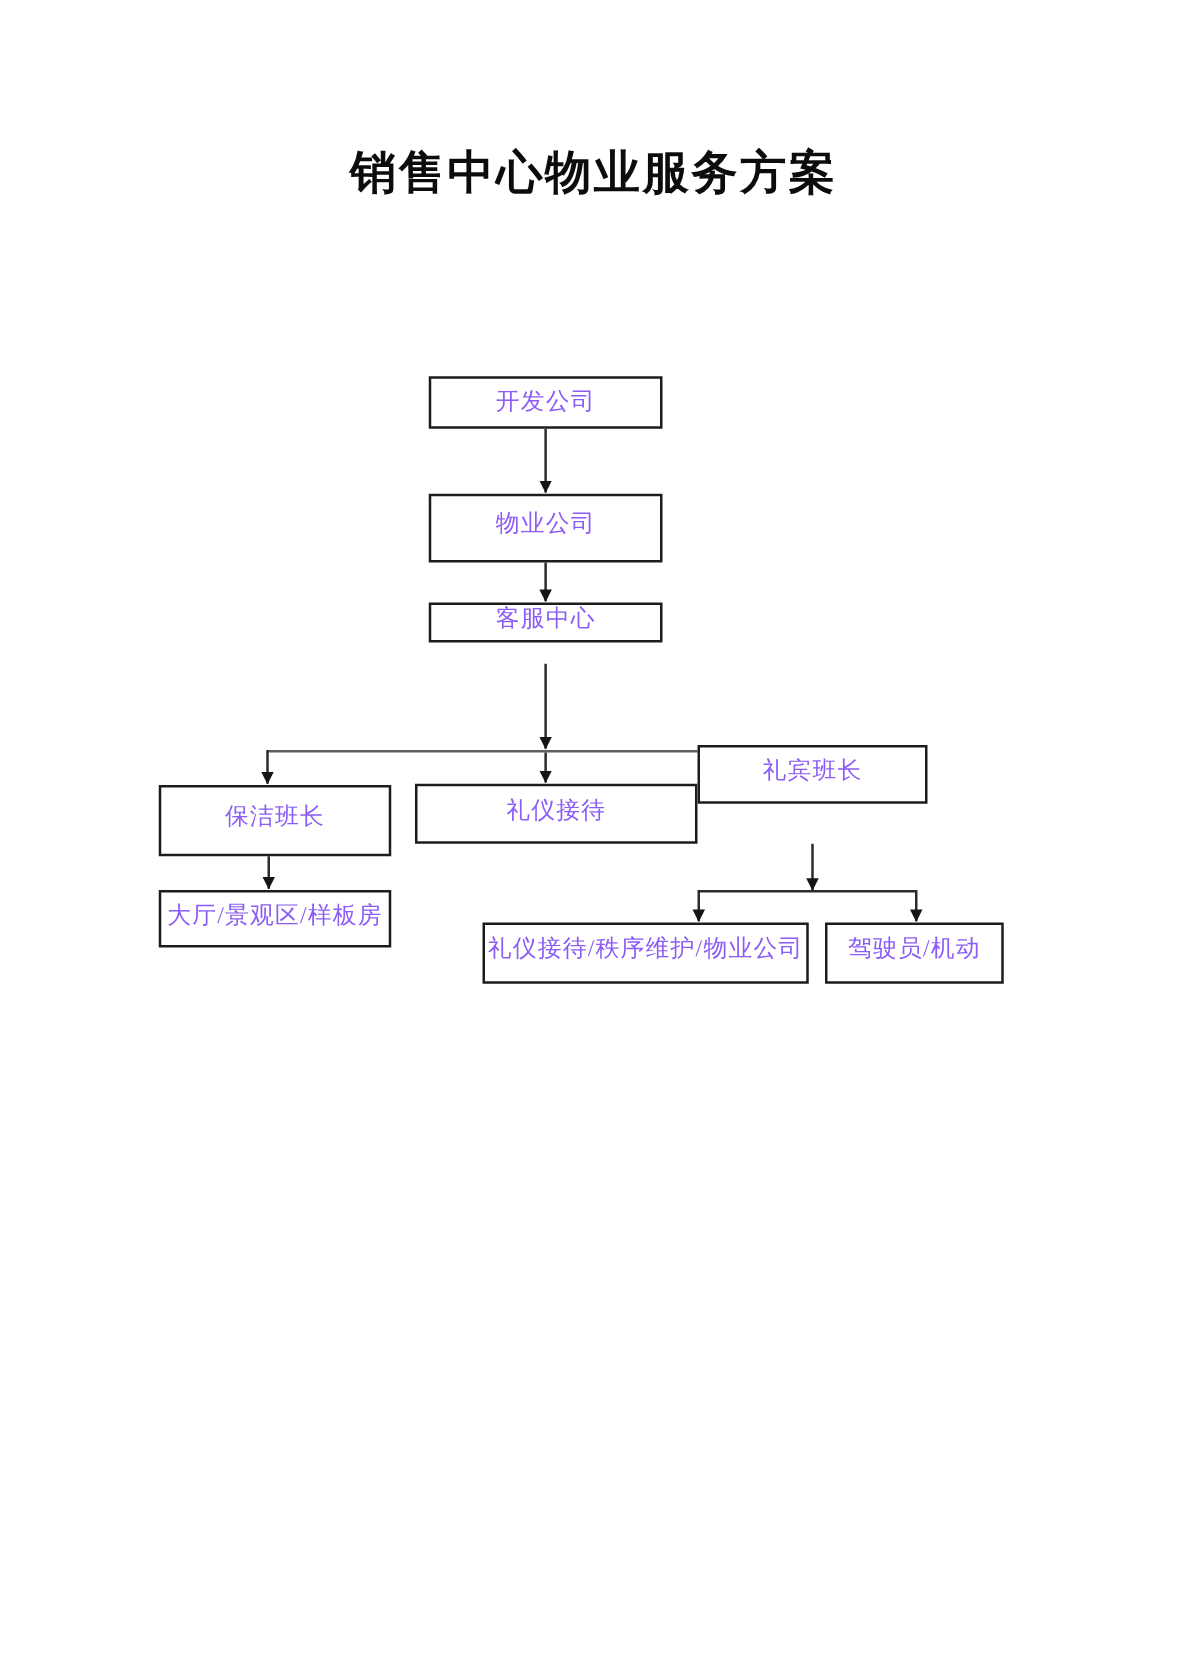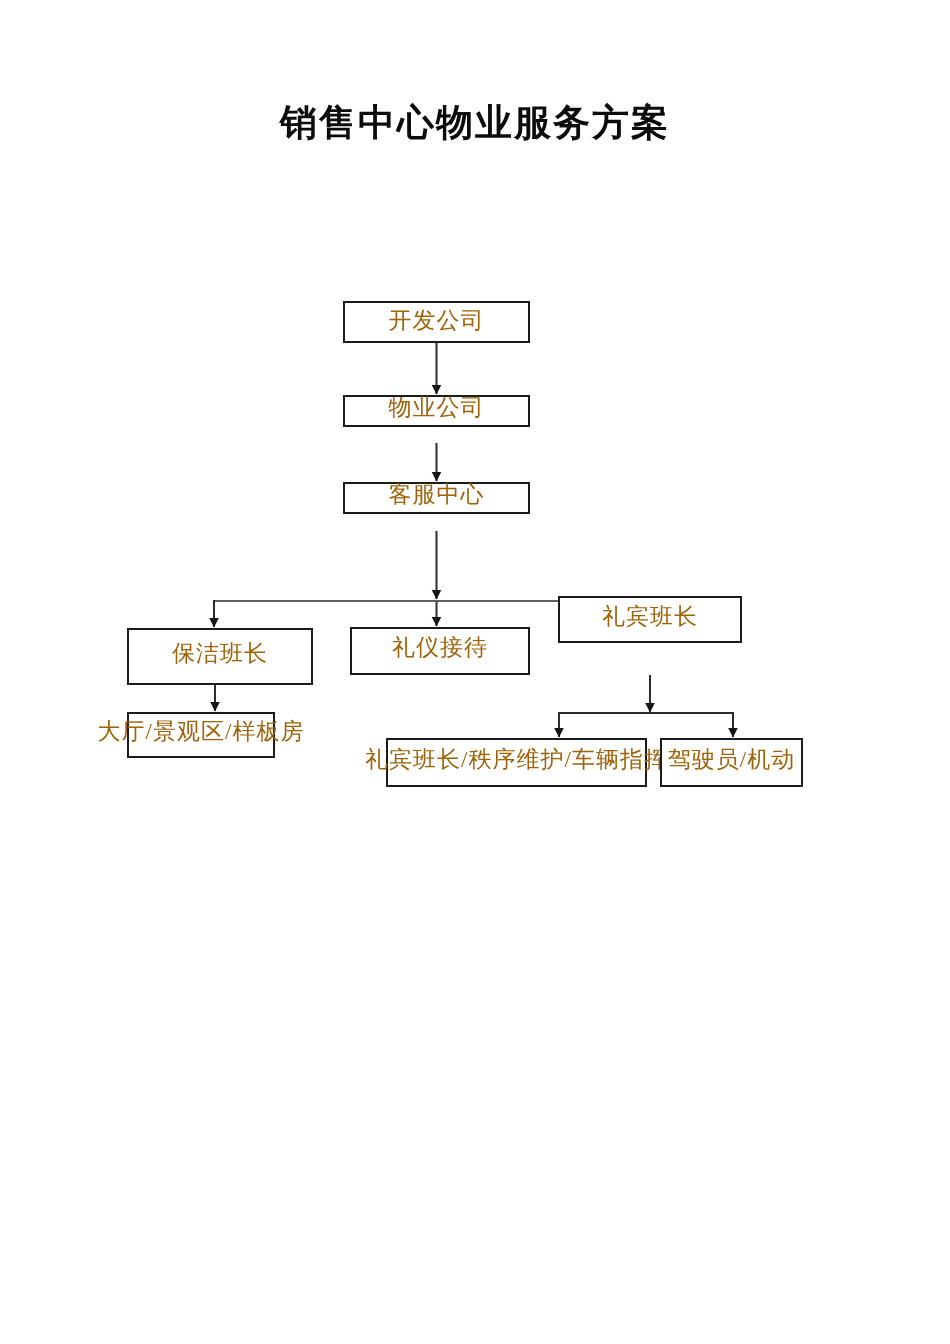--- a/index.html
+++ b/index.html
@@ -11,21 +11,21 @@
     position: relative;
     width: 950px;
     height: 1344px;
     background: #ffffff;
     overflow: hidden;
     font-family: "Liberation Serif", "DejaVu Serif", serif;
     color: #111111;
   }
   .doc-title {
     position: absolute;
-    top: 98px;
+    top: 113px;
     left: 0;
     width: 950px;
     text-align: center;
     font-family: "Liberation Sans", "DejaVu Sans", sans-serif;
     font-weight: 700;
     font-size: 37px;
     letter-spacing: 2px;
     color: #0c0c0c;
   }
   .chapter-heading {
@@ -45,42 +45,42 @@
     box-sizing: border-box;
     border: 2px solid #1c1c1c;
     background: #ffffff;
     display: flex;
     align-items: center;
     justify-content: center;
     padding-bottom: 7px;
   }
   .org-box .box-label {
     font-family: "Liberation Serif", "DejaVu Serif", serif;
-    font-size: 23px;
+    font-size: 19px;
     letter-spacing: 1px;
-    color: #a16207;
+    color: #8b5cf6;
     white-space: nowrap;
   }
   .org-box.small-pad { padding-bottom: 3px; }
   .connector-layer {
     position: absolute;
     top: 0;
     left: 0;
     width: 950px;
     height: 1344px;
     pointer-events: none;
   }
   
   #box-dev      { left: 343px; top: 301px; width: 187px; height: 42px; }
-  #box-prop     { left: 343px; top: 395px; width: 187px; height: 32px; }
+  #box-prop     { left: 343px; top: 395px; width: 187px; height: 55px; }
   #box-svc      { left: 343px; top: 482px; width: 187px; height: 32px; }
   #box-clean    { left: 127px; top: 628px; width: 186px; height: 57px; }
-  #box-etiq     { left: 350px; top: 627px; width: 180px; height: 48px; justify-content: center; }
+  #box-etiq     { left: 332px; top: 627px; width: 226px; height: 48px; justify-content: center; }
   #box-conc     { left: 558px; top: 596px; width: 184px; height: 47px; }
-  #box-hall     { left: 127px; top: 712px; width: 148px; height: 46px; }
+  #box-hall     { left: 127px; top: 712px; width: 186px; height: 46px; }
   #box-rov      { left: 386px; top: 738px; width: 261px; height: 49px; }
   #box-driver   { left: 660px; top: 738px; width: 143px; height: 49px; justify-content: center; }
 </style>
 </head>
 <body>
 
 <div class="page">
 
   <div class="doc-title">销售中心物业服务方案</div>
 
@@ -135,20 +135,20 @@
 
   <div class="org-box" id="box-conc">
     <span class="box-label">礼宾班长</span>
   </div>
 
   <div class="org-box" id="box-hall">
     <span class="box-label">大厅/景观区/样板房</span>
   </div>
 
   <div class="org-box" id="box-rov">
-    <span class="box-label">礼宾班长/秩序维护/车辆指挥</span>
+    <span class="box-label">礼仪接待/秩序维护/物业公司</span>
   </div>
 
   <div class="org-box" id="box-driver">
     <span class="box-label">驾驶员/机动</span>
   </div>
 
 </div>
 
 </body></html>

